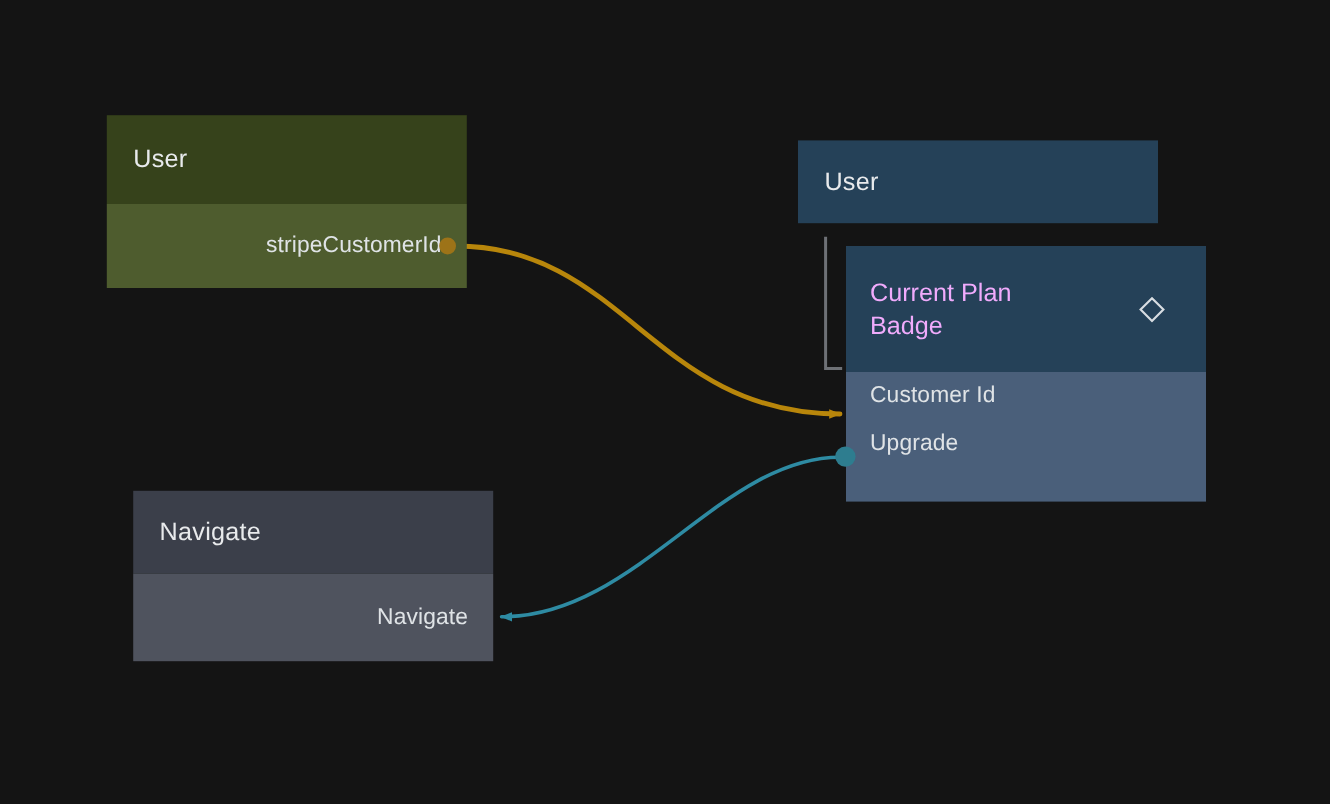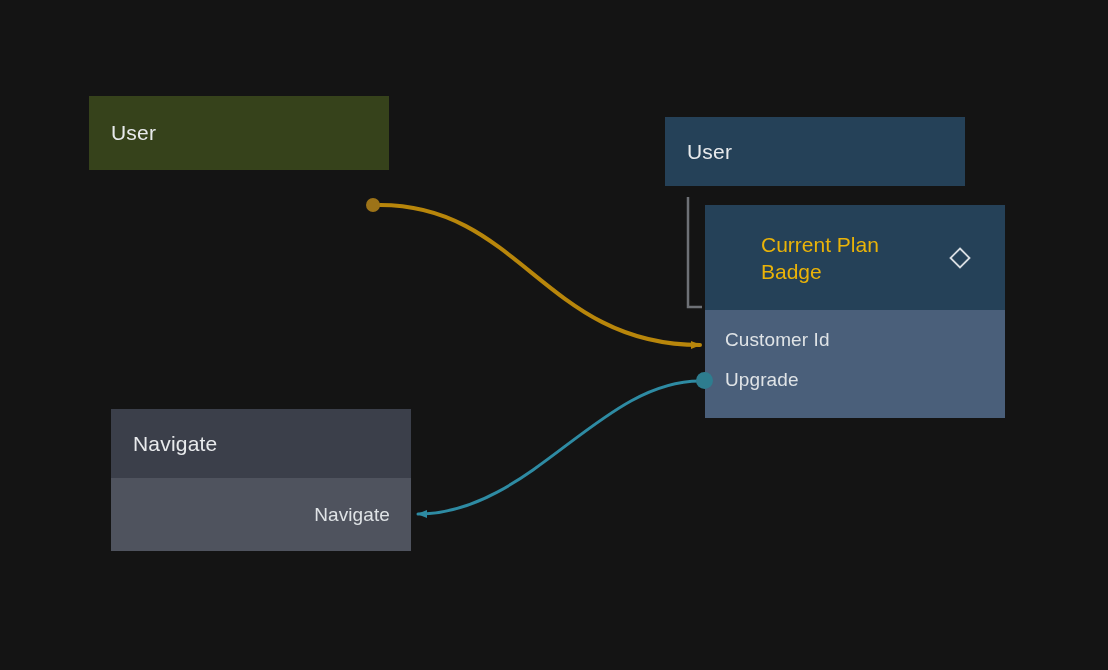--- a/index.html
+++ b/index.html
@@ -113,34 +113,33 @@
     height: 105px;
     background: #254158;
     display: flex;
     align-items: center;
     justify-content: space-between;
     padding: 0 20px 0 20px;
   }
   .plan-title {
     font-size: 21px;
     line-height: 27px;
-    color: #eab308;
+    color: #f0abfc;
     max-width: 180px;
-    margin-left: 36px;
   }
   .diamond-icon {
     width: 22px;
     height: 22px;
     flex: 0 0 auto;
     margin-right: 14px;
   }
   #node-plan-badge .node-body {
     height: 108px;
     background: #4a5f7a;
-    padding-top: 10px;
+    padding-top: 0;
   }
   #node-plan-badge .node-row {
     height: 40px;
   }
 
   
   #page-bracket {
     position: absolute;
     left: 686px;
     top: 197px;
@@ -204,20 +203,25 @@
       </marker>
     </defs>
 
     <path d="M 380,205 C 520,205 545,345 700,345" fill="none" stroke="#b8860b" stroke-width="4" stroke-linecap="round" marker-end="url(#arrow-orange)"></path>
 
     <path d="M 700,381 C 600,381 530,514 418,514" fill="none" stroke="#2e8ba3" stroke-width="3" stroke-linecap="round" marker-end="url(#arrow-teal)"></path>
   </svg>
 
   <div class="node" id="node-user">
     <div class="node-header">User</div>
+    <div class="node-body">
+      <div class="node-row row-right">
+        <span>stripeCustomerId</span>
+      </div>
+    </div>
   </div>
   <div class="port" id="port-stripe-customer-id"></div>
 
   <div class="node" id="node-page">
     <div class="node-header">User</div>
   </div>
 
   <svg id="page-bracket" viewBox="0 0 16 112" width="16" height="112">
     <path d="M 2,0 L 2,110 L 16,110" fill="none" stroke="#6e7176" stroke-width="2.5"></path>
   </svg>

